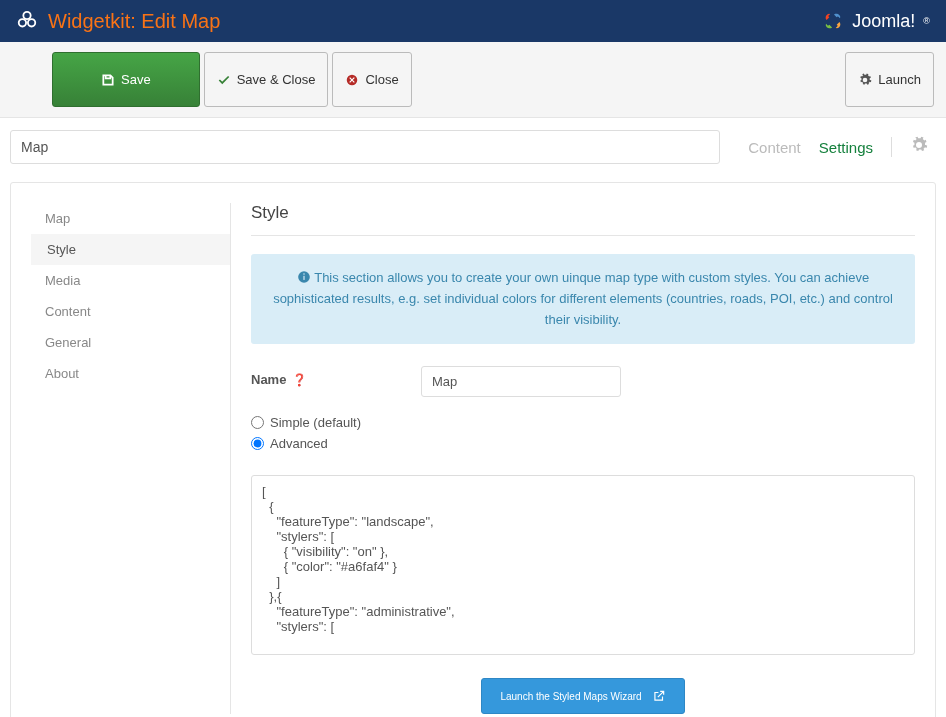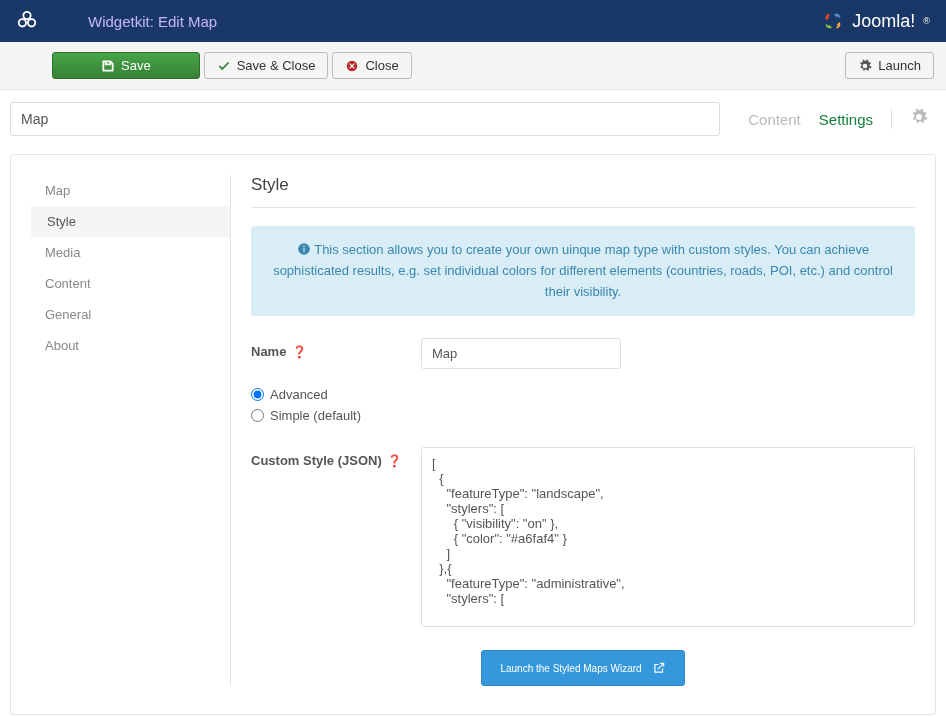--- a/index.html
+++ b/index.html
@@ -8,37 +8,37 @@
 .header-bar {
   background: #1a3867;
   color: #fff;
   padding: 8px 16px;
   display: flex;
   align-items: center;
   justify-content: space-between;
   height: 42px;
 }
 .header-left { display: flex; align-items: center; gap: 10px; }
-.header-title { font-size: 15px; font-weight: normal; color: #c4b5fd; margin-left: 40px; }
+.header-title { font-size: 20px; font-weight: normal; color: #f97316; }
 .joomla-logo { display: flex; align-items: center; gap: 8px; font-size: 18px; color: #fff; }
 .joomla-logo .reg { font-size: 9px; vertical-align: super; }
 
 .toolbar {
   background: #f5f5f5;
   border-bottom: 1px solid #e5e5e5;
   padding: 10px 12px;
   display: flex;
   justify-content: space-between;
 }
 .toolbar-left { display: flex; gap: 4px; }
 .btn {
   display: inline-flex;
   align-items: center;
   gap: 6px;
-  padding: 5px 12px;
+  padding: 19px 12px;
   border: 1px solid #bbb;
   border-radius: 3px;
   background: #f5f5f5;
   cursor: pointer;
   font-size: 13px;
   color: #333;
 }
 .btn-success {
   background: linear-gradient(#46a546, #378137);
   border-color: #2f6f2f;
@@ -262,35 +262,31 @@
           <span class="help-icon">❓</span>
         </div>
         <div class="form-field">
           <input class="text-input" value="Map" style="">
         </div>
       </div>
 
       <div class="form-row">
         <div class="form-field radio-group">
           <label>
+            <input type="radio" name="mode" style="">
+            <span>Simple (default)</span>
+          </label>
+          <label>
             <input type="radio" name="mode" checked="" style="">
             <span>Advanced</span>
           </label>
-          <label>
-            <input type="radio" name="mode" style="">
-            <span>Simple (default)</span>
-          </label>
         </div>
       </div>
 
       <div class="form-row">
-        <div class="form-label">
-          <span>Custom Style (JSON)</span>
-          <span class="help-icon">❓</span>
-        </div>
         <div class="form-field">
           <textarea class="json-area" id="json-ta" style="">[
   {
     "featureType": "landscape",
     "stylers": [
       { "visibility": "on" },
       { "color": "#a6faf4" }
     ]
   },{
     "featureType": "administrative",

